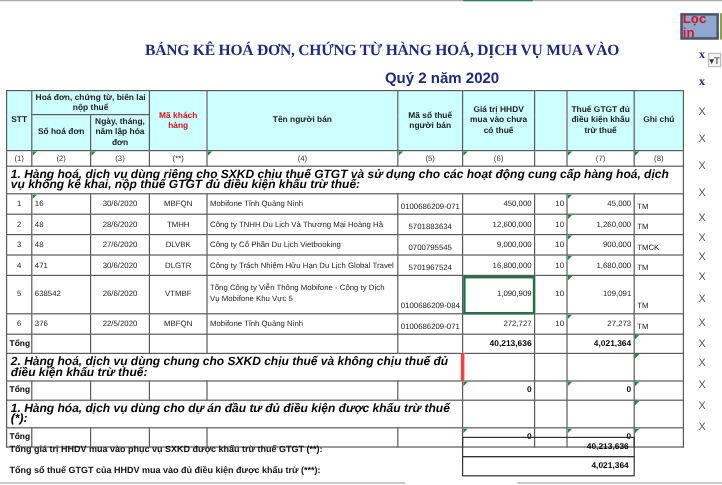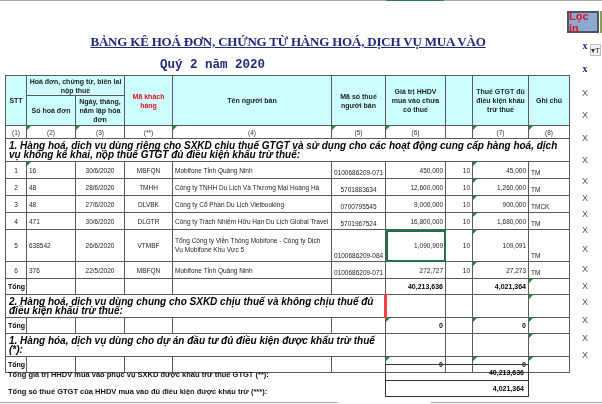--- a/index.html
+++ b/index.html
@@ -3,24 +3,24 @@
 <meta charset="utf-8">
 <style>
   * { box-sizing: border-box; margin: 0; padding: 0; }
   html, body { width: 602px; height: 404px; overflow: hidden; background: #ffffff; }
   body { position: relative; font-family: "Liberation Sans", sans-serif; color: #000; }
   .topline { position: absolute; left: 0; top: 0; width: 602px; height: 1px; background: #a8a8a8; }
   .topline-accent { position: absolute; left: 386px; top: 0; width: 58px; height: 1px; background: #2e7d52; }
   .bottomline-l { position: absolute; left: 0; top: 402px; width: 338px; height: 1px; background: #a8a8a8; }
   .bottomline-r { position: absolute; left: 431px; top: 402px; width: 171px; height: 1px; background: #a8a8a8; }
 
-  .title { position: absolute; left: 60px; top: 34px; width: 456px; text-align: center;
-           font-family: "Liberation Serif", serif; font-weight: bold; font-size: 13px; color: #1f2a7a; letter-spacing: -0.2px; text-decoration: underline; }
-  .subtitle { position: absolute; left: 160px; top: 58px; width: 256px; text-align: left;
-           font-family: Liberation Mono, monospace; font-weight: bold; font-size: 12.5px; color: #1f2a7a; }
+  .title { position: absolute; left: 60px; top: 34px; width: 456px; text-align: right;
+           font-family: "Liberation Serif", serif; font-weight: bold; font-size: 13px; color: #1f2a7a; letter-spacing: -0.2px; }
+  .subtitle { position: absolute; left: 160px; top: 58px; width: 256px; text-align: right;
+           font-family: Liberation Sans, sans-serif; font-weight: bold; font-size: 12.5px; color: #1f2a7a; }
 
   .loc-in { position: absolute; left: 567px; top: 11px; width: 32px; height: 22px;
             background: #8fa8cf; border: 2px solid #4a5566; color: #d8141e;
             font-family: "Liberation Sans Narrow", "Liberation Sans", sans-serif; font-size: 11px; font-weight: bold;
             display: flex; align-items: center; justify-content: center; cursor: pointer; }
   .loc-in-edge { position: absolute; left: 600px; top: 11px; width: 2px; height: 22px; background: #8aa04a; }
 
   .filter-btn { position: absolute; left: 590px; top: 44px; width: 11px; height: 12px; border: 1px solid #bdbdbd;
                 background: #f3f3f3; font-size: 8px; display: flex; align-items: center; justify-content: center; color: #333; }
 

